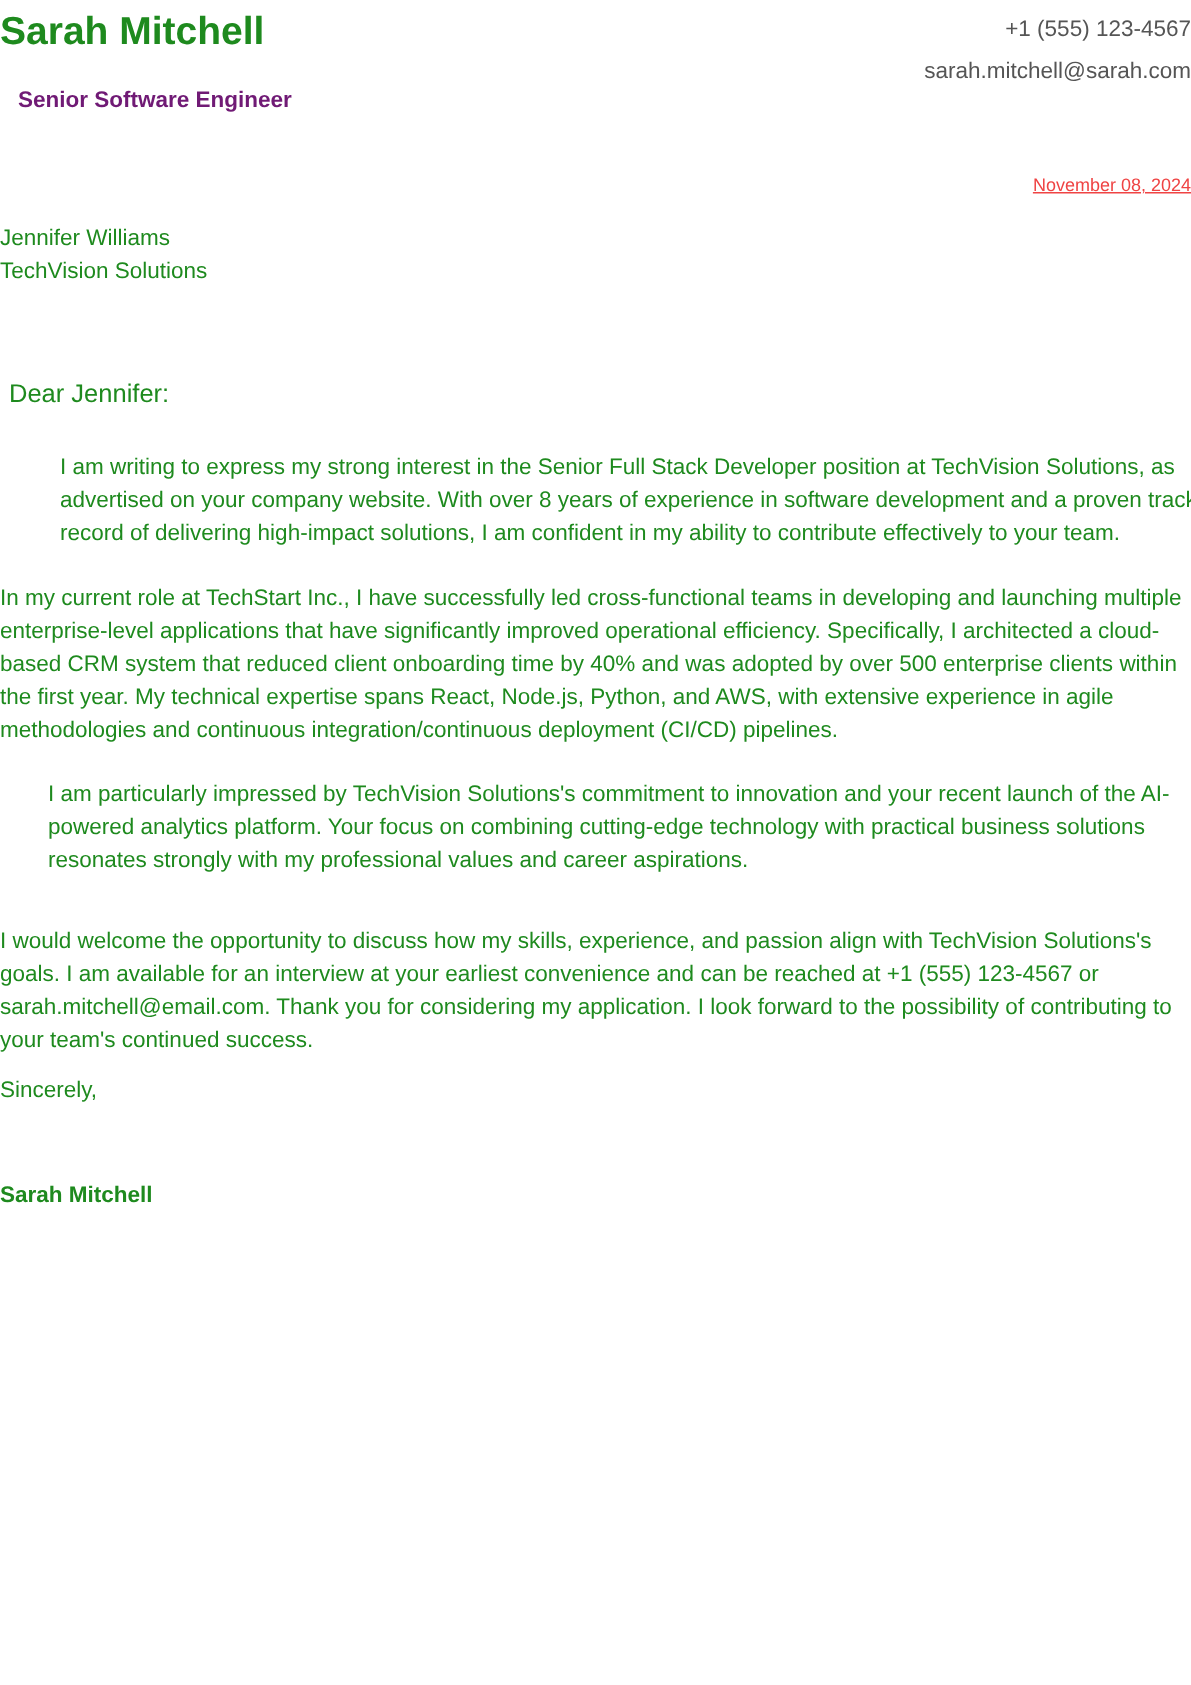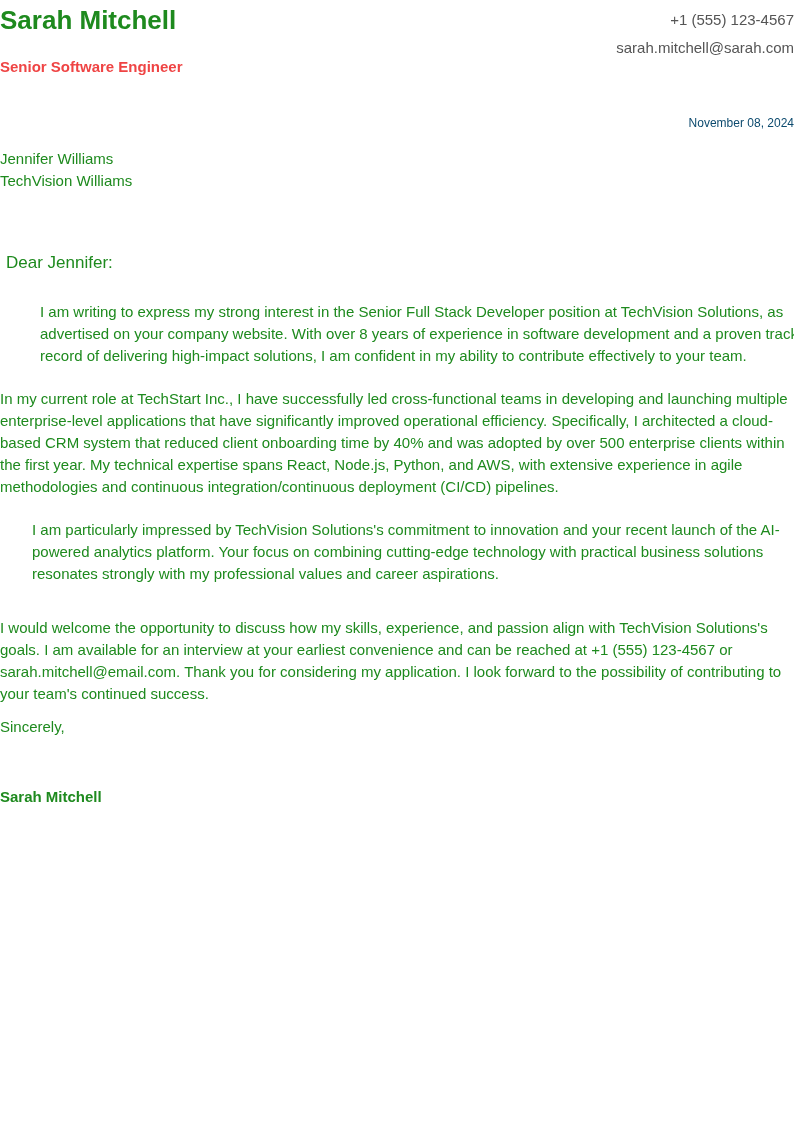--- a/index.html
+++ b/index.html
@@ -24,44 +24,45 @@
       left: 0;
       top: 3px;
       font-size: 26px;
       font-weight: bold;
       color: #1e8a1e;
       line-height: 34px;
       margin: 0;
     }
     .job-title {
       position: absolute;
-      left: 0;
+      left: 12px;
       top: 58px;
       font-size: 15px;
       font-weight: bold;
-      color: #ef4444;
+      color: #701a75;
       line-height: 18px;
     }
     .contact {
       position: absolute;
       right: 0;
       top: 6px;
       text-align: right;
       font-size: 15px;
       color: #555555;
       line-height: 27.5px;
     }
     .contact div { white-space: nowrap; }
     .date {
       position: absolute;
       right: 0;
       top: 115px;
       font-size: 12px;
-      color: #0c4a6e;
+      color: #ef4444;
       line-height: 16px;
+      text-decoration: underline;
     }
     .recipient {
       position: absolute;
       left: 0;
       top: 148px;
       font-size: 15px;
       line-height: 22px;
       color: #1e8a1e;
     }
     .salutation {
@@ -110,21 +111,21 @@
   <div class="contact">
     <div>+1 (555) 123-4567</div>
     <div>sarah.mitchell@sarah.com</div>
   </div>
 </div>
 
 <div class="date">November 08, 2024</div>
 
 <div class="recipient">
   <div>Jennifer Williams</div>
-  <div>TechVision Williams</div>
+  <div>TechVision Solutions</div>
 </div>
 
 <div class="salutation">Dear Jennifer:</div>
 
 <p class="para p1">I am writing to express my strong interest in the Senior Full Stack Developer position at TechVision Solutions, as advertised on your company website. With over 8 years of experience in software development and a proven track record of delivering high-impact solutions, I am confident in my ability to contribute effectively to your team.</p>
 <p class="para p2">In my current role at TechStart Inc., I have successfully led cross-functional teams in developing and launching multiple enterprise-level applications that have significantly improved operational efficiency. Specifically, I architected a cloud-based CRM system that reduced client onboarding time by 40% and was adopted by over 500 enterprise clients within the first year. My technical expertise spans React, Node.js, Python, and AWS, with extensive experience in agile methodologies and continuous integration/continuous deployment (CI/CD) pipelines.</p>
 <p class="para p3">I am particularly impressed by TechVision Solutions's commitment to innovation and your recent launch of the AI-powered analytics platform. Your focus on combining cutting-edge technology with practical business solutions resonates strongly with my professional values and career aspirations.</p>
 <p class="para p4">I would welcome the opportunity to discuss how my skills, experience, and passion align with TechVision Solutions's goals. I am available for an interview at your earliest convenience and can be reached at +1 (555) 123-4567 or sarah.mitchell@email.com. Thank you for considering my application. I look forward to the possibility of contributing to your team's continued success.</p>
 
 <div class="closing">Sincerely,</div>

